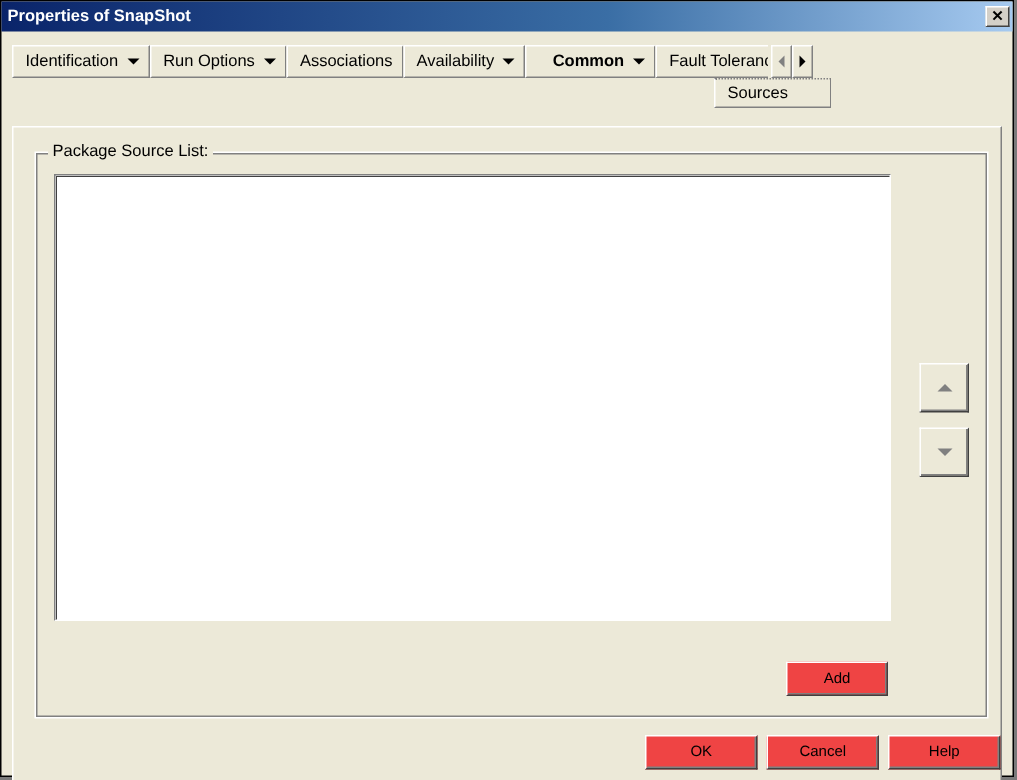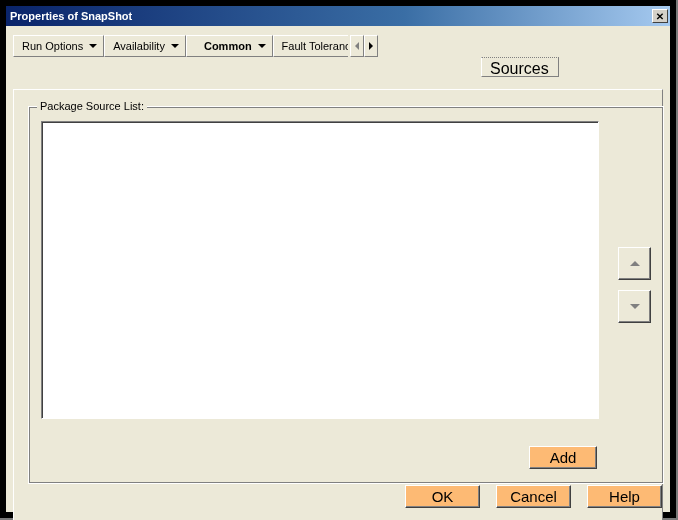--- a/index.html
+++ b/index.html
@@ -13,21 +13,21 @@
     background: #7a7a7a;
   }
 
   
   .window {
     position: absolute;
     left: 0; top: 0;
     width: 676px;
     height: 518px;
     background: #ece9d8;
-    border: 6px solid #000000;
+    border: 1px solid #000000;
     box-sizing: border-box;
   }
 
   .titlebar {
     height: 20px;
     background: linear-gradient(to right, #0a246a 0%, #3a6ea5 60%, #a6caf0 100%);
     color: #ffffff;
     display: flex;
     align-items: center;
     justify-content: space-between;
@@ -124,24 +124,24 @@
     position: absolute;
     top: 22px;
     height: 20px;
     box-sizing: border-box;
     background: #ece9d8;
     border-left: 1px solid #ffffff;
     border-right: 1px solid #808080;
     border-bottom: 1px solid #808080;
     border-top: 1px dotted #808080;
     padding: 2px 6px 2px 8px;
-    font-size: 16px;
+    font-size: 11px;
     color: #000000;
     display: flex;
-    align-items: flex-start;
+    align-items: center;
     white-space: nowrap;
   }
 
   .tabscroll {
     display: flex;
     margin-left: 2px;
   }
   .tabscroll-btn {
     width: 14px;
     height: 22px;
@@ -249,46 +249,46 @@
     position: absolute;
     right: 66px;
     bottom: 14px;
     display: flex;
     gap: 8px;
   }
   .btn {
     min-width: 68px;
     height: 23px;
     box-sizing: border-box;
-    background: #fdba74;
+    background: #ef4444;
     border: 1px solid;
     border-top-color: #ffffff;
     border-left-color: #ffffff;
     border-right-color: #404040;
     border-bottom-color: #404040;
     box-shadow: inset -1px -1px 0 #808080;
     display: flex;
     align-items: center;
     justify-content: center;
-    font-size: 15px;
+    font-size: 10px;
     color: #000;
     padding: 0 4px;
     cursor: default;
   }
 
   
   .commandbar {
     position: absolute;
     left: 1px; right: 1px;
     bottom: 2px;
     height: 26px;
     display: flex;
     justify-content: flex-end;
     align-items: center;
-    gap: 16px;
+    gap: 6px;
     padding-right: 6px;
     box-sizing: border-box;
   }
 </style>
 </head>
 <body>
 
 <div class="window">
 
   <div class="titlebar">
@@ -298,27 +298,34 @@
         <span>✕</span>
       </div>
     </div>
   </div>
 
   <div class="client">
 
     <div class="tabstrip-area">
       <div class="tabstrip">
 
+        <div class="tab" id="tab-identification">
+          <span>Identification</span>
+          <span class="arrow"></span>
+        </div>
 
 
         <div class="tab" id="tab-run">
           <span>Run Options</span>
           <span class="arrow"></span>
         </div>
 
+        <div class="tab" id="tab-associations">
+          <span>Associations</span>
+        </div>
 
         <div class="tab" id="tab-availability">
           <span>Availability</span>
           <span class="arrow"></span>
         </div>
 
         <div class="tab active" id="tab-common">
           <span>Common</span>
           <span class="arrow"></span>
         </div>

